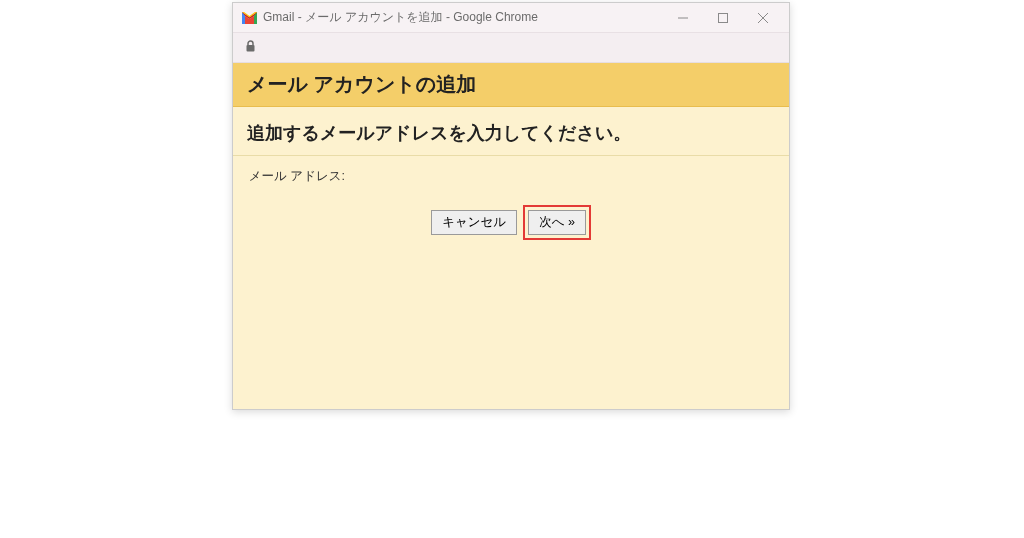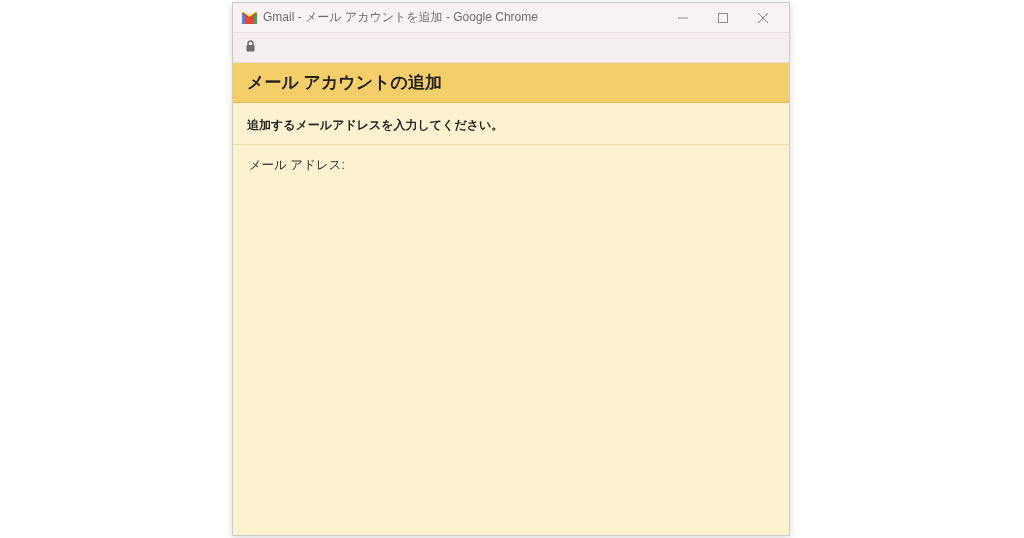--- a/index.html
+++ b/index.html
@@ -9,21 +9,21 @@
       width: 1024px;
       height: 538px;
       position: relative;
       overflow: hidden;
     }
     .popup-window {
       position: absolute;
       left: 232px;
       top: 2px;
       width: 558px;
-      height: 534px;
+      height: 408px;
       background: #fff;
       border: 1px solid #ccc;
       box-shadow: 0 2px 8px rgba(0,0,0,0.15);
       display: flex;
       flex-direction: column;
     }
     .titlebar {
       display: flex;
       align-items: center;
       height: 30px;
@@ -83,28 +83,28 @@
     }
     .content-area {
       flex: 1;
       background: #fdf2cf;
       display: flex;
       flex-direction: column;
     }
     .page-header {
       background: #f4ce69;
       padding: 8px 14px;
-      font-size: 17px;
+      font-size: 20px;
       font-weight: bold;
       color: #222;
       border-bottom: 1px solid #e8bd4e;
     }
     .instruction {
       padding: 14px 14px 10px 14px;
-      font-size: 12px;
+      font-size: 18px;
       font-weight: bold;
       color: #222;
       border-bottom: 1px solid #e9dca8;
     }
     .form-row {
       display: flex;
       align-items: center;
       padding: 12px 14px 6px 14px;
     }
     .field-label {
@@ -192,15 +192,21 @@
   </div>
 
   <div class="content-area">
     <div class="page-header">メール アカウントの追加</div>
     <div class="instruction">追加するメールアドレスを入力してください。</div>
 
     <div class="form-row">
       <span class="field-label">メール アドレス:</span>
     </div>
 
+    <div class="button-row">
+      <button class="btn">キャンセル</button>
+      <span class="btn-highlight">
+        <button class="btn">次へ »</button>
+      </span>
+    </div>
   </div>
 
 </div>
 
 </body></html>

